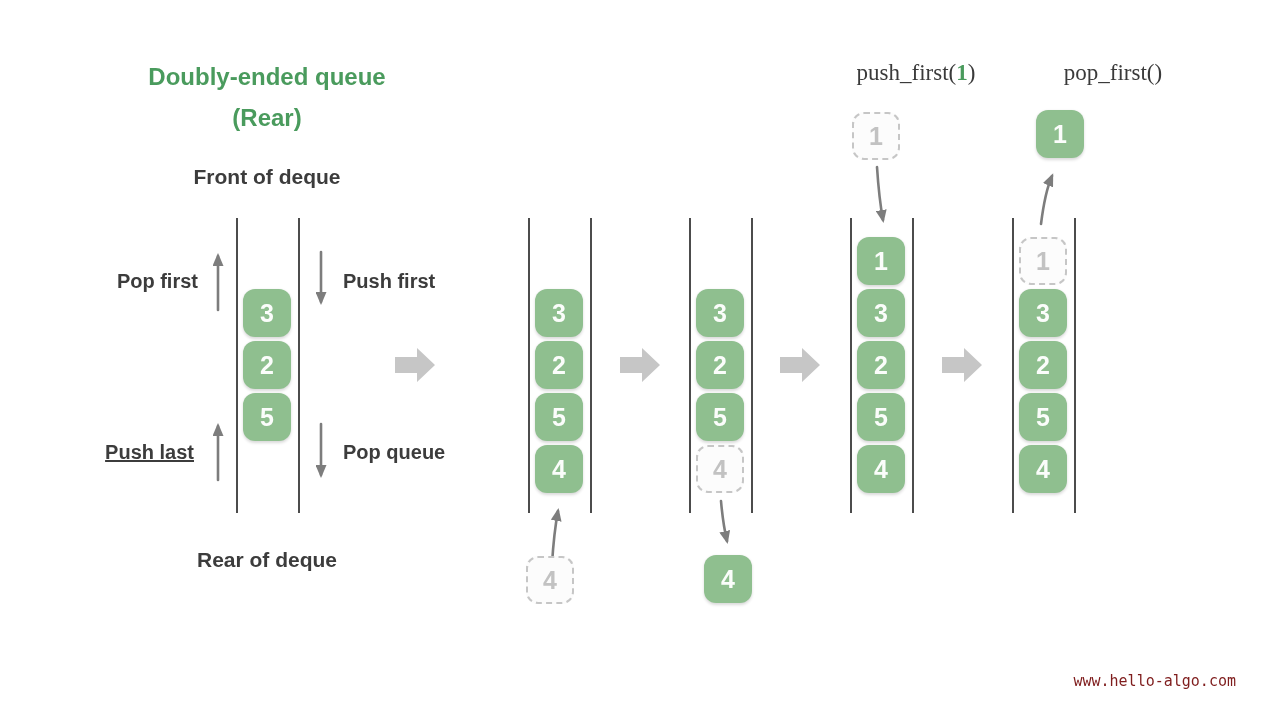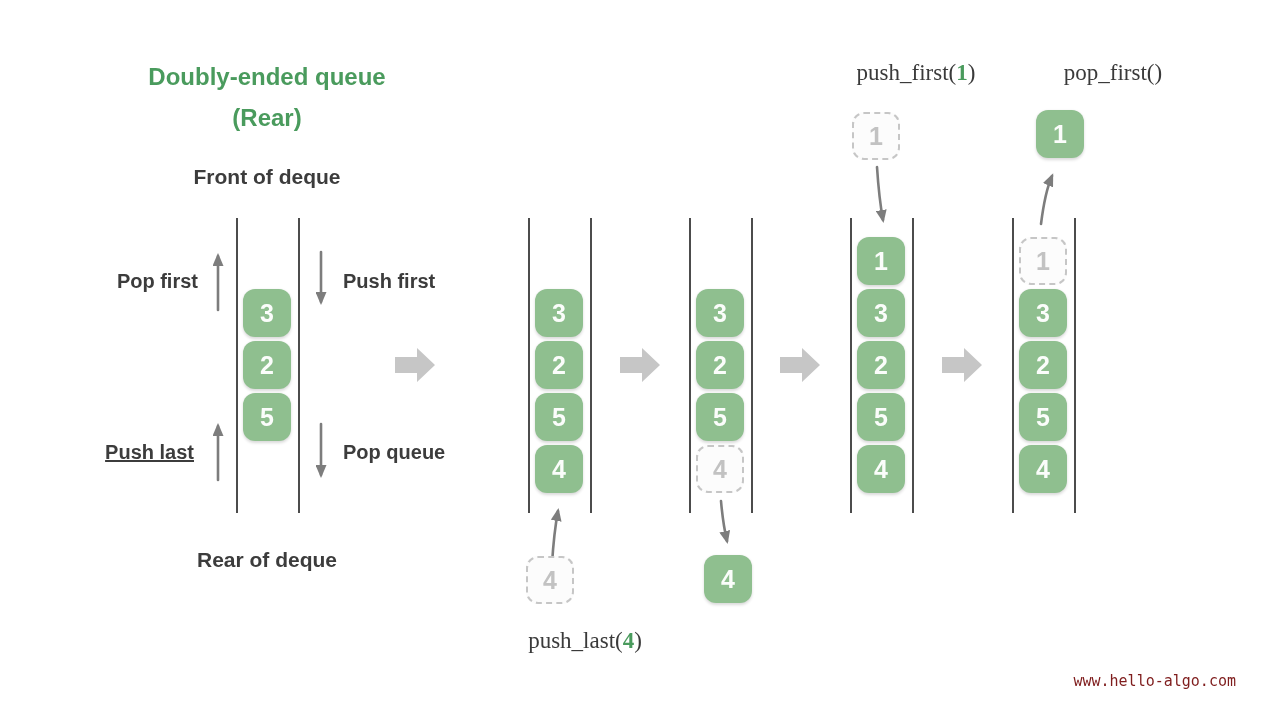--- a/index.html
+++ b/index.html
@@ -130,23 +130,20 @@
     <div class="wall" style="left:1012px;"></div>
     <div class="wall" style="left:1074px;"></div>
     <div class="cell" style="left:1036px; top:110px;">1</div>
     <div class="cell ghost" style="left:1019px; top:237px;">1</div>
     <div class="cell" style="left:1019px; top:289px;">3</div>
     <div class="cell" style="left:1019px; top:341px;">2</div>
     <div class="cell" style="left:1019px; top:393px;">5</div>
     <div class="cell" style="left:1019px; top:445px;">4</div>
   </div>
 
-  <div class="op" style="left:455px; top:628px;">
-    <span>push_last(</span><span class="arg">4</span><span>)</span>
-  </div>
   <div class="op" style="left:786px; top:60px;">
     <span>push_first(</span><span class="arg">1</span><span>)</span>
   </div>
   <div class="op" style="left:983px; top:60px;">
     <span>pop_first()</span>
   </div>
 
   <div class="watermark">www.hello-algo.com</div>
 
 </div>

